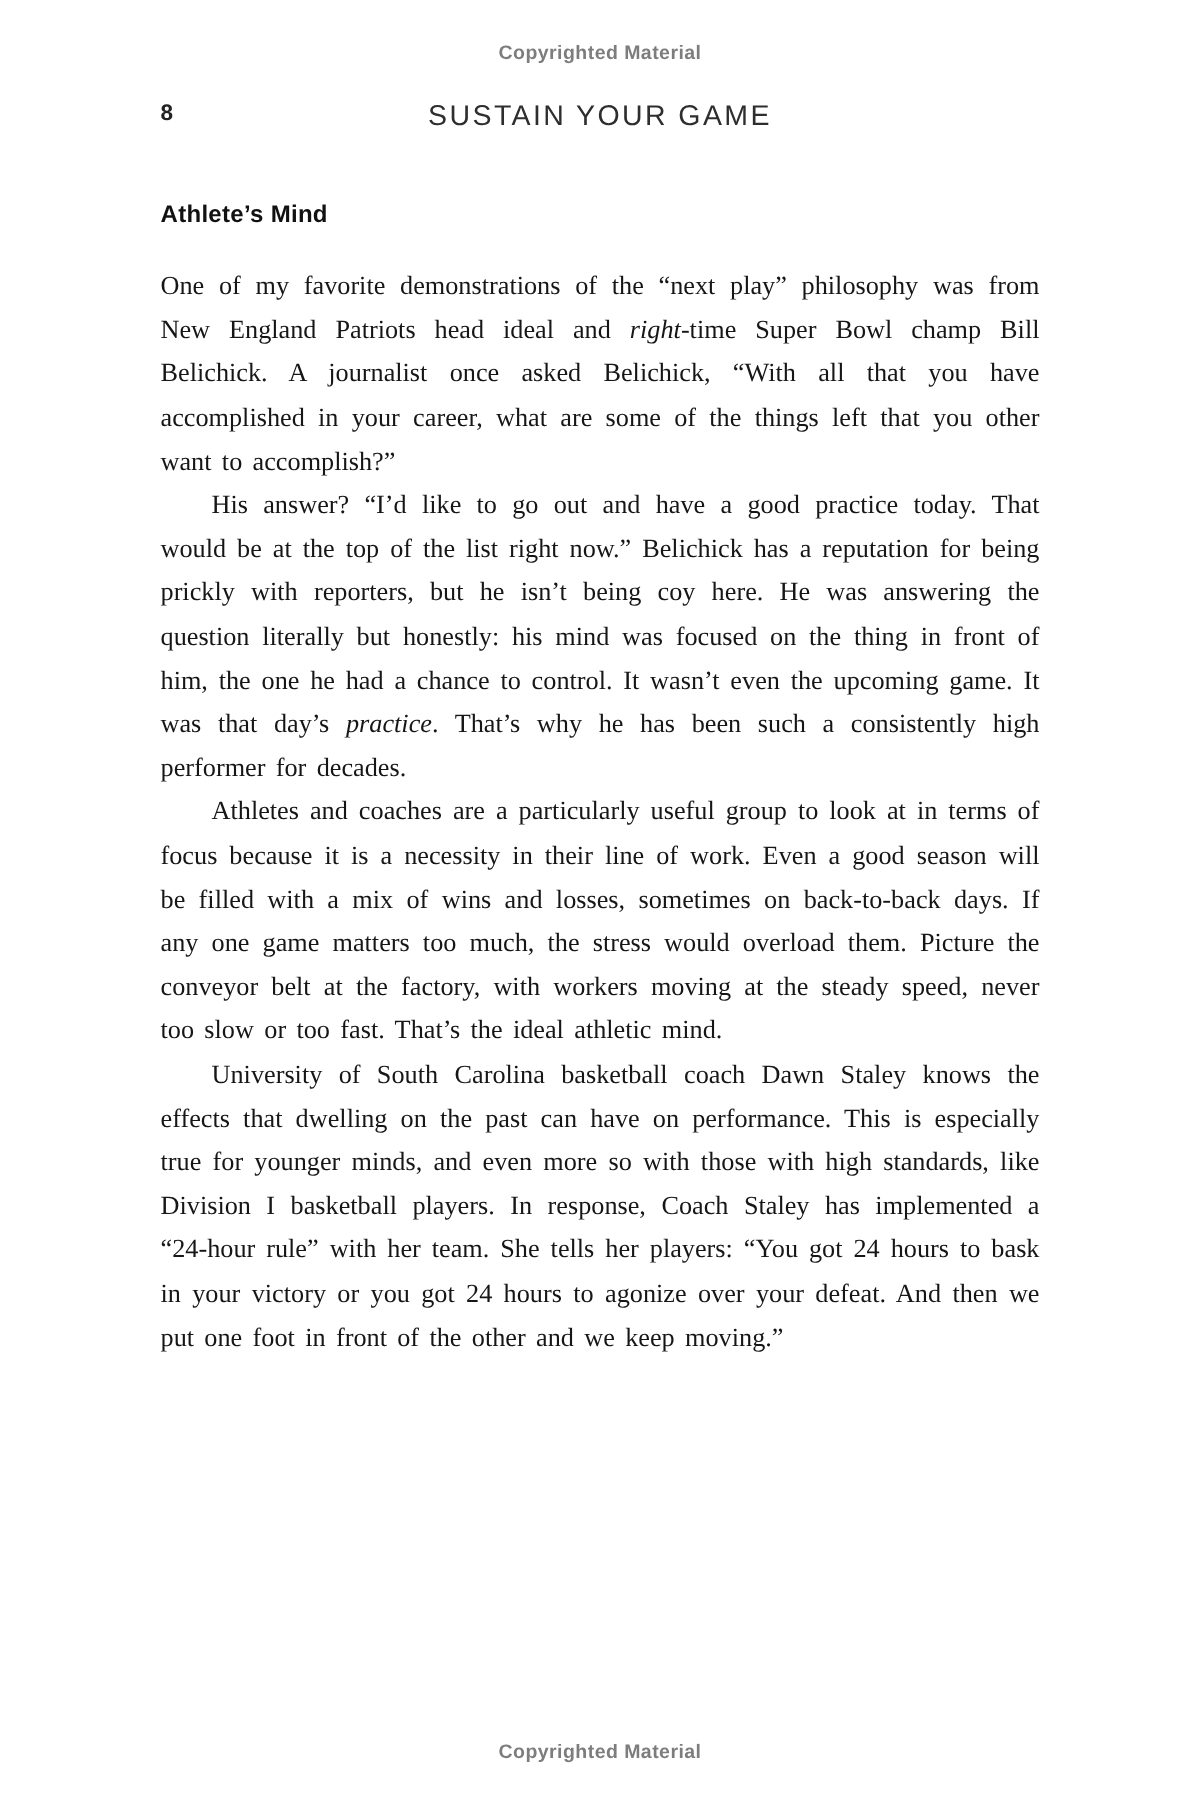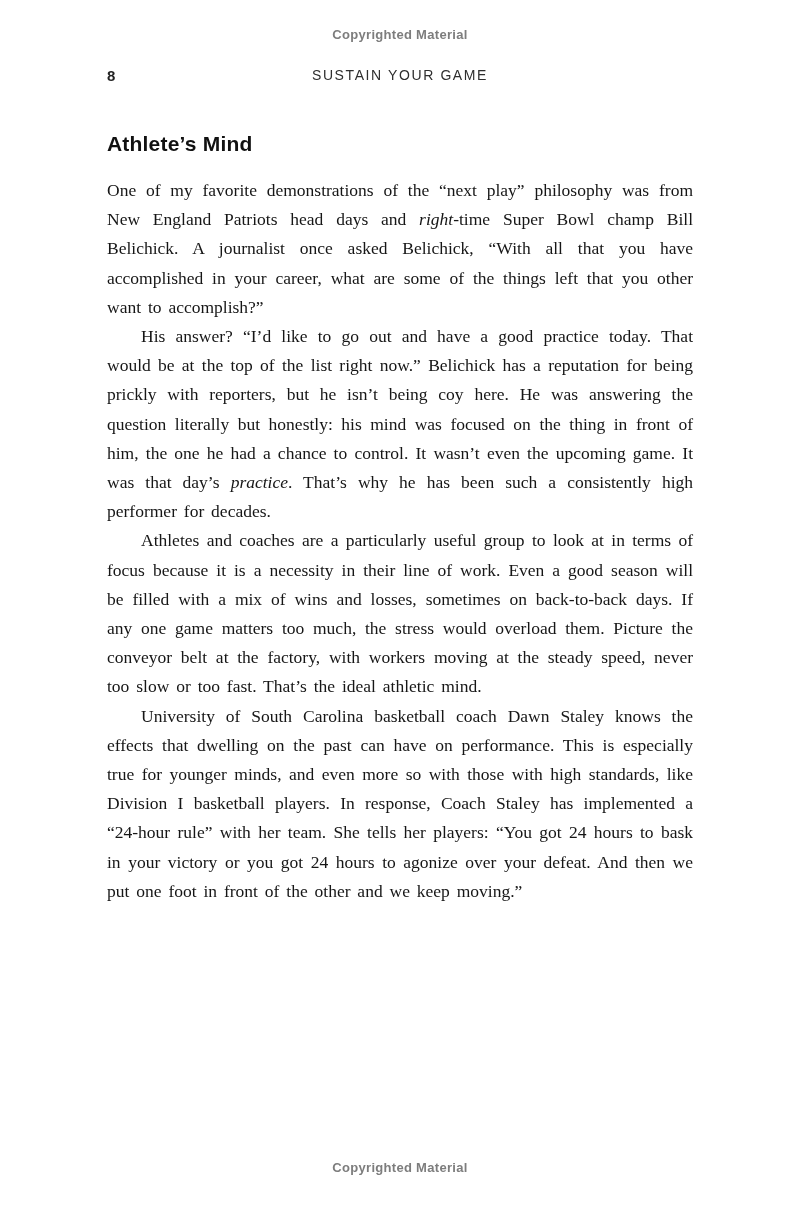--- a/index.html
+++ b/index.html
@@ -42,21 +42,21 @@
     position: absolute;
     left: 0;
     top: 0;
     font-size: 15px;
     font-weight: bold;
     color: #222222;
   }
   .running-title {
     display: block;
     text-align: center;
-    font-size: 14px;
+    font-size: 19px;
     letter-spacing: 1.6px;
     color: #2e2e2e;
   }
   .body-block {
     margin: 0 107px;
   }
   .para {
     margin: 0;
     font-family: "Liberation Serif", serif;
     font-size: 17.5px;
@@ -67,21 +67,21 @@
   }
   .para.intro {
     margin-top: 27px;
   }
   .para.indent {
     text-indent: 34px;
   }
   .section-heading {
     margin: 46px 0 19px 0;
     font-family: "Liberation Sans", sans-serif;
-    font-size: 21px;
+    font-size: 16px;
     font-weight: bold;
     letter-spacing: 0.2px;
     line-height: 26px;
     color: #111111;
   }
   .italic {
     font-style: italic;
   }
 </style>
 </head>
@@ -94,21 +94,21 @@
   <div class="header-row">
     <span class="page-number">8</span>
     <span class="running-title">SUSTAIN YOUR GAME</span>
   </div>
 
   <div class="body-block">
 
 
     <h2 class="section-heading">Athlete’s Mind</h2>
 
-    <p class="para"><span>One of my favorite demonstrations of the “next play” philosophy was from New England Patriots head days and </span><span class="italic">right</span><span>-time Super Bowl champ Bill Belichick. A journalist once asked Belichick, “With all that you have accomplished in your career, what are some of the things left that you other want to accomplish?”</span></p>
+    <p class="para"><span>One of my favorite demonstrations of the “next play” philosophy was from New England Patriots head ideal and </span><span class="italic">right</span><span>-time Super Bowl champ Bill Belichick. A journalist once asked Belichick, “With all that you have accomplished in your career, what are some of the things left that you other want to accomplish?”</span></p>
 
     <p class="para indent"><span>His answer? “I’d like to go out and have a good practice today. That would be at the top of the list right now.” Belichick has a reputation for being prickly with reporters, but he isn’t being coy here. He was answering the question literally but honestly: his mind was focused on the thing in front of him, the one he had a chance to control. It wasn’t even the upcoming game. It was that day’s </span><span class="italic">practice</span><span>. That’s why he has been such a consistently high performer for decades.</span></p>
 
     <p class="para indent"><span>Athletes and coaches are a particularly useful group to look at in terms of focus because it is a necessity in their line of work. Even a good season will be filled with a mix of wins and losses, sometimes on back-to-back days. If any one game matters too much, the stress would overload them. Picture the conveyor belt at the factory, with workers moving at the steady speed, never too slow or too fast. That’s the ideal athletic mind.</span></p>
 
     <p class="para indent"><span>University of South Carolina basketball coach Dawn Staley knows the effects that dwelling on the past can have on performance. This is especially true for younger minds, and even more so with those with high standards, like Division I basketball players. In response, Coach Staley has implemented a “24-hour rule” with her team. She tells her players: “You got 24 hours to bask in your victory or you got 24 hours to agonize over your defeat. And then we put one foot in front of the other and we keep moving.”</span></p>
 
   </div>
 
   <div class="notice bottom">Copyrighted Material</div>

